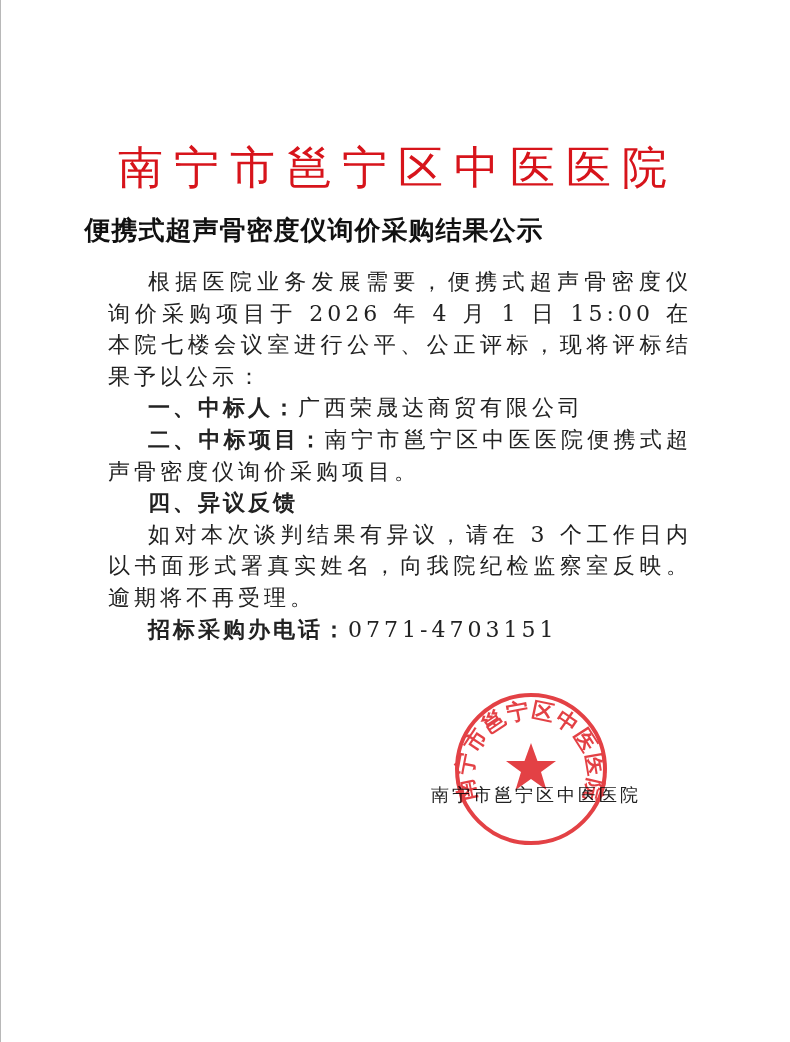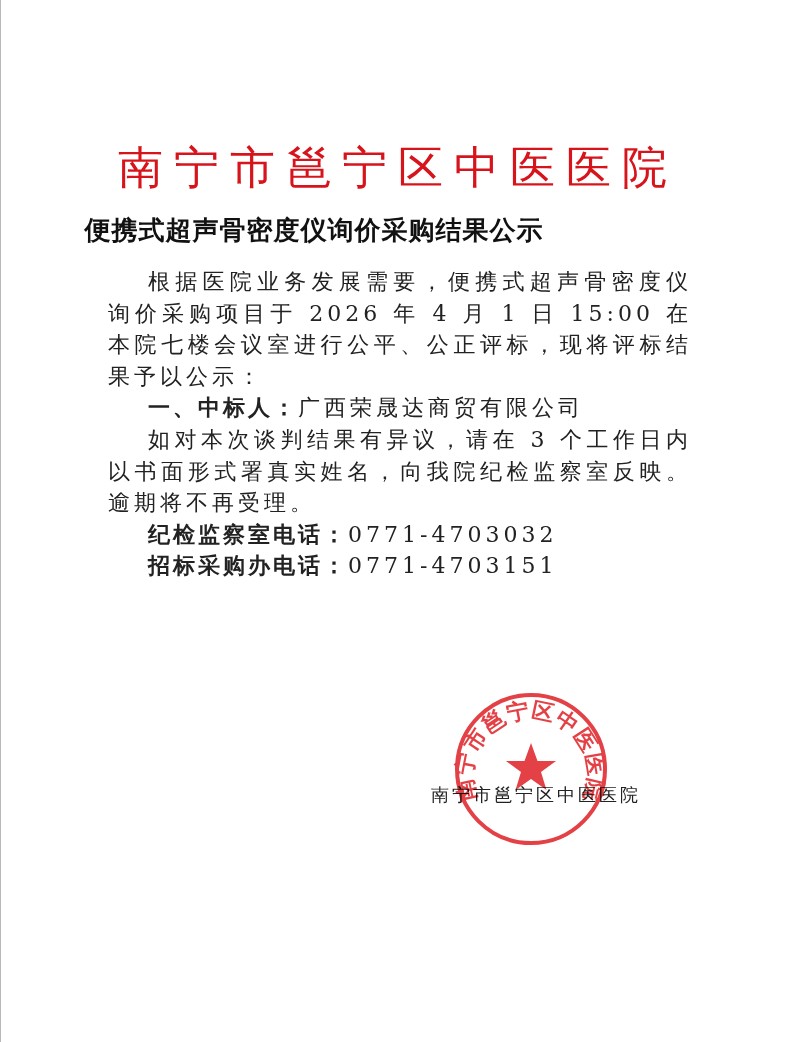--- a/index.html
+++ b/index.html
@@ -98,29 +98,32 @@
 
 <div class="doc-title">便携式超声骨密度仪询价采购结果公示</div>
 
 <div class="body-text">
   <p class="para indent">根据医院业务发展需要，便携式超声骨密度仪询价采购项目于 2026 年 4 月 1 日 15:00 在本院七楼会议室进行公平、公正评标，现将评标结果予以公示：</p>
 
   <p class="para indent">
     <span class="label-bold">一、中标人：</span><span>广西荣晟达商贸有限公司</span>
   </p>
 
+  <p class="para indent">
+    <span class="label-bold">二、中标项目：</span><span>南宁市邕宁区中医医院便携式超声骨密度仪询价采购项目。</span>
+  </p>
 
 
+  <p class="para indent">
+    <span class="label-bold">四、异议反馈</span>
+  </p>
 
   <p class="para indent">如对本次谈判结果有异议，请在 3 个工作日内以书面形式署真实姓名，向我院纪检监察室反映。逾期将不再受理。</p>
 
 
-  <p class="para indent">
-    <span class="label-bold">纪检监察室电话：</span><span>0771-4703032</span>
-  </p>
 
   <p class="para indent">
     <span class="label-bold">招标采购办电话：</span><span>0771-4703151</span>
   </p>
 </div>
 
 <div class="signature">
   <div class="sig-org">南宁市邕宁区中医医院</div>
 </div>
 

